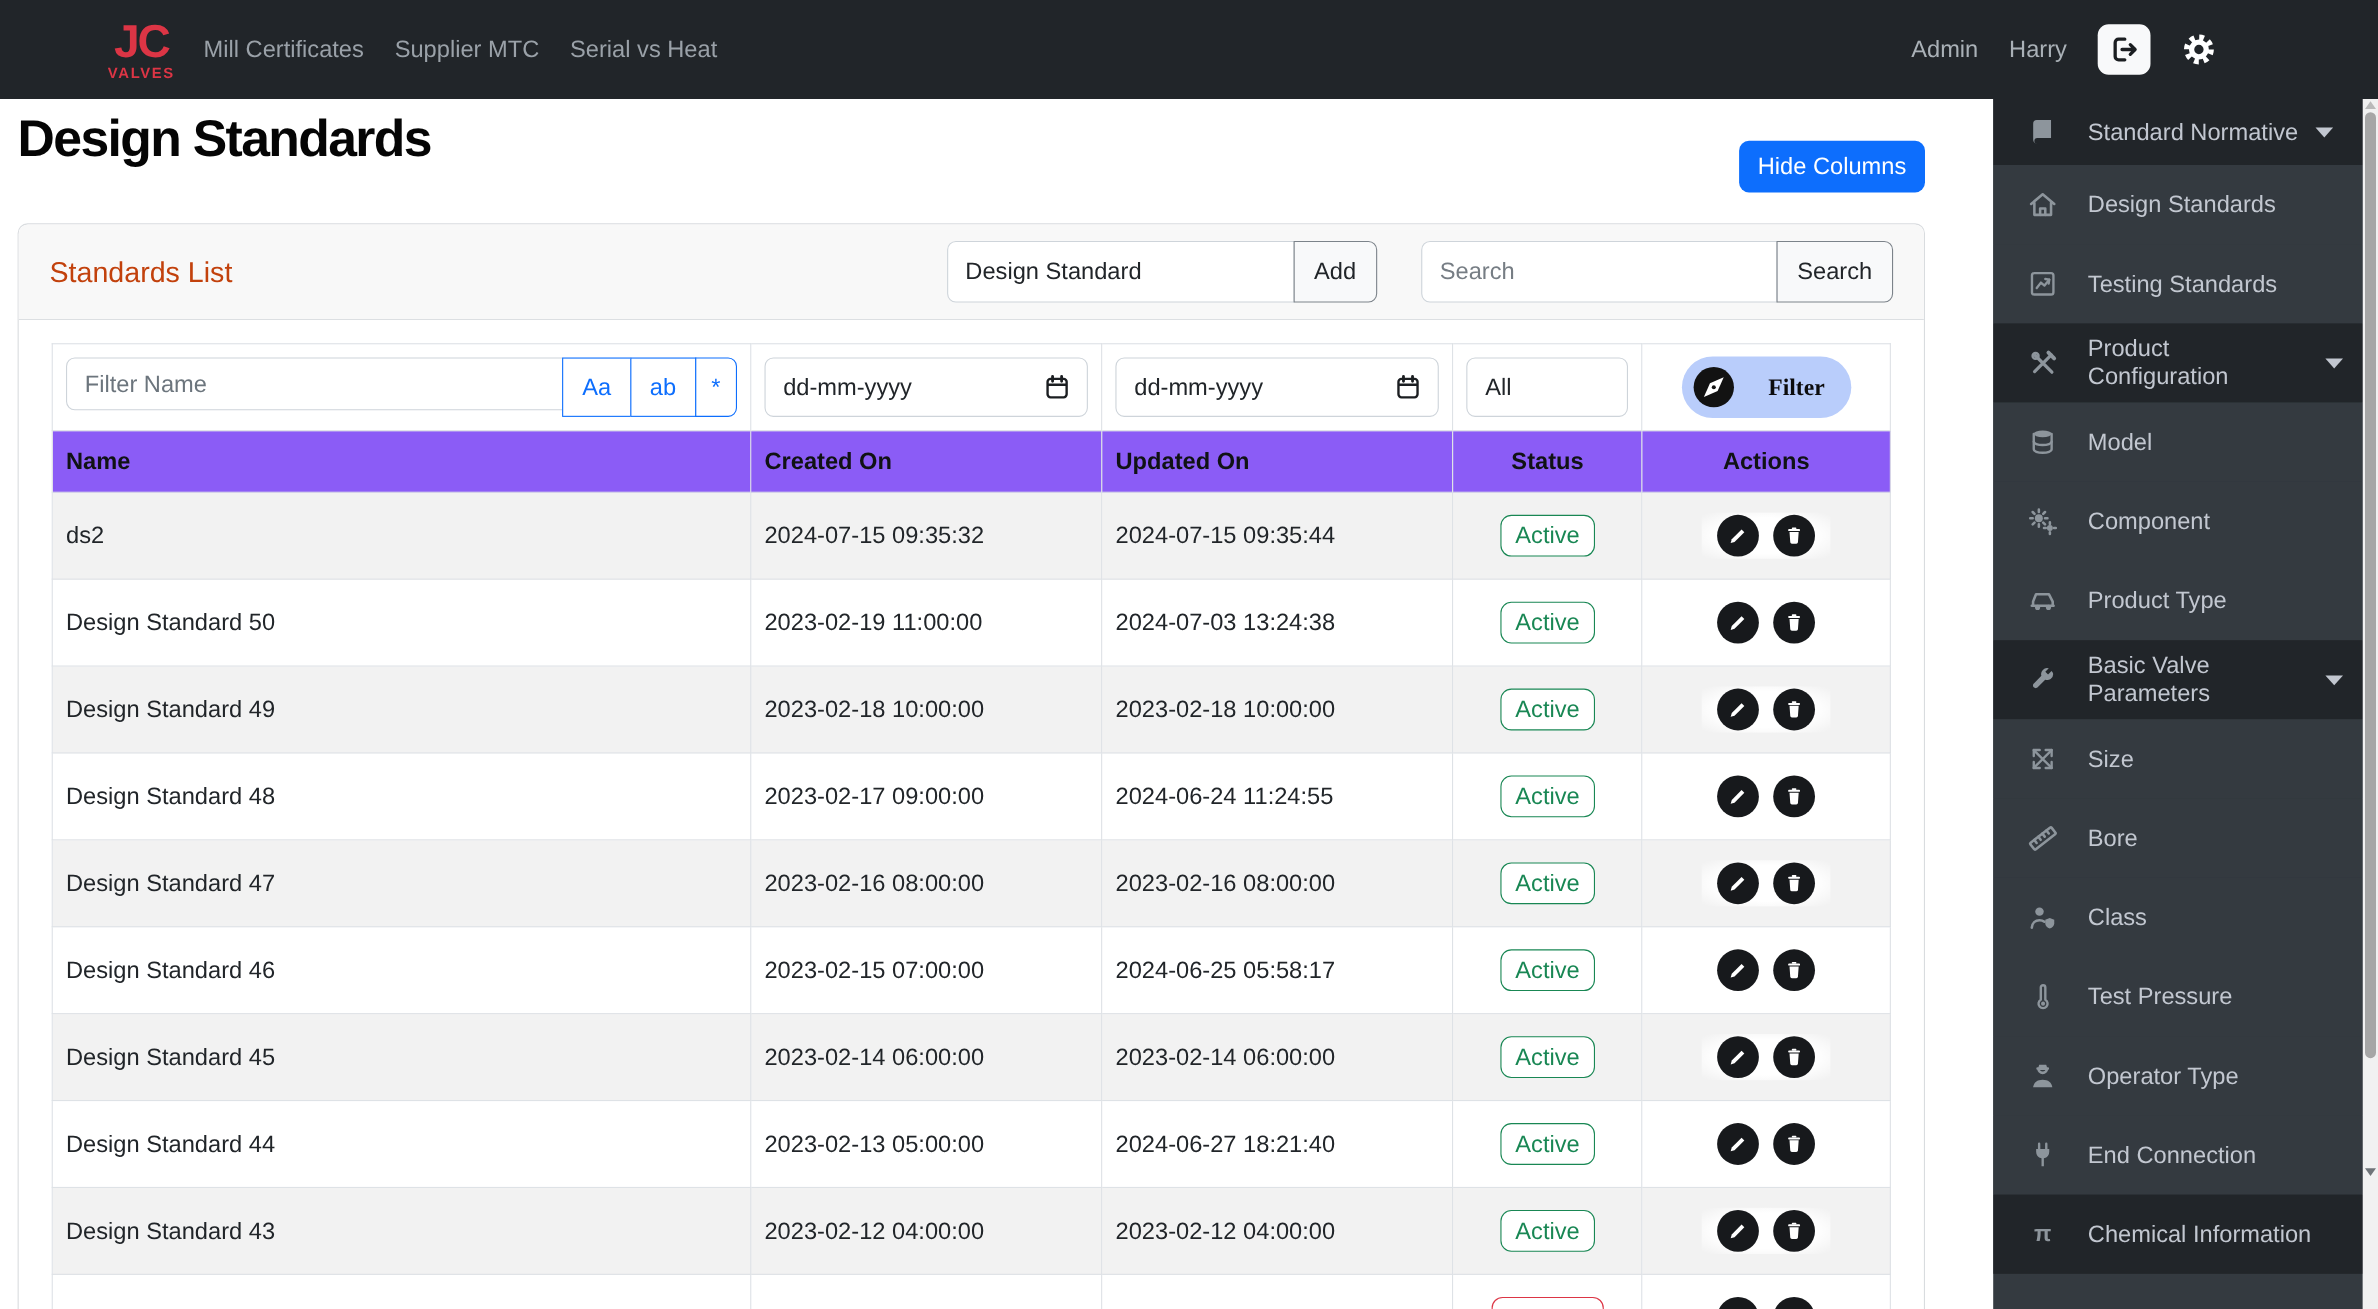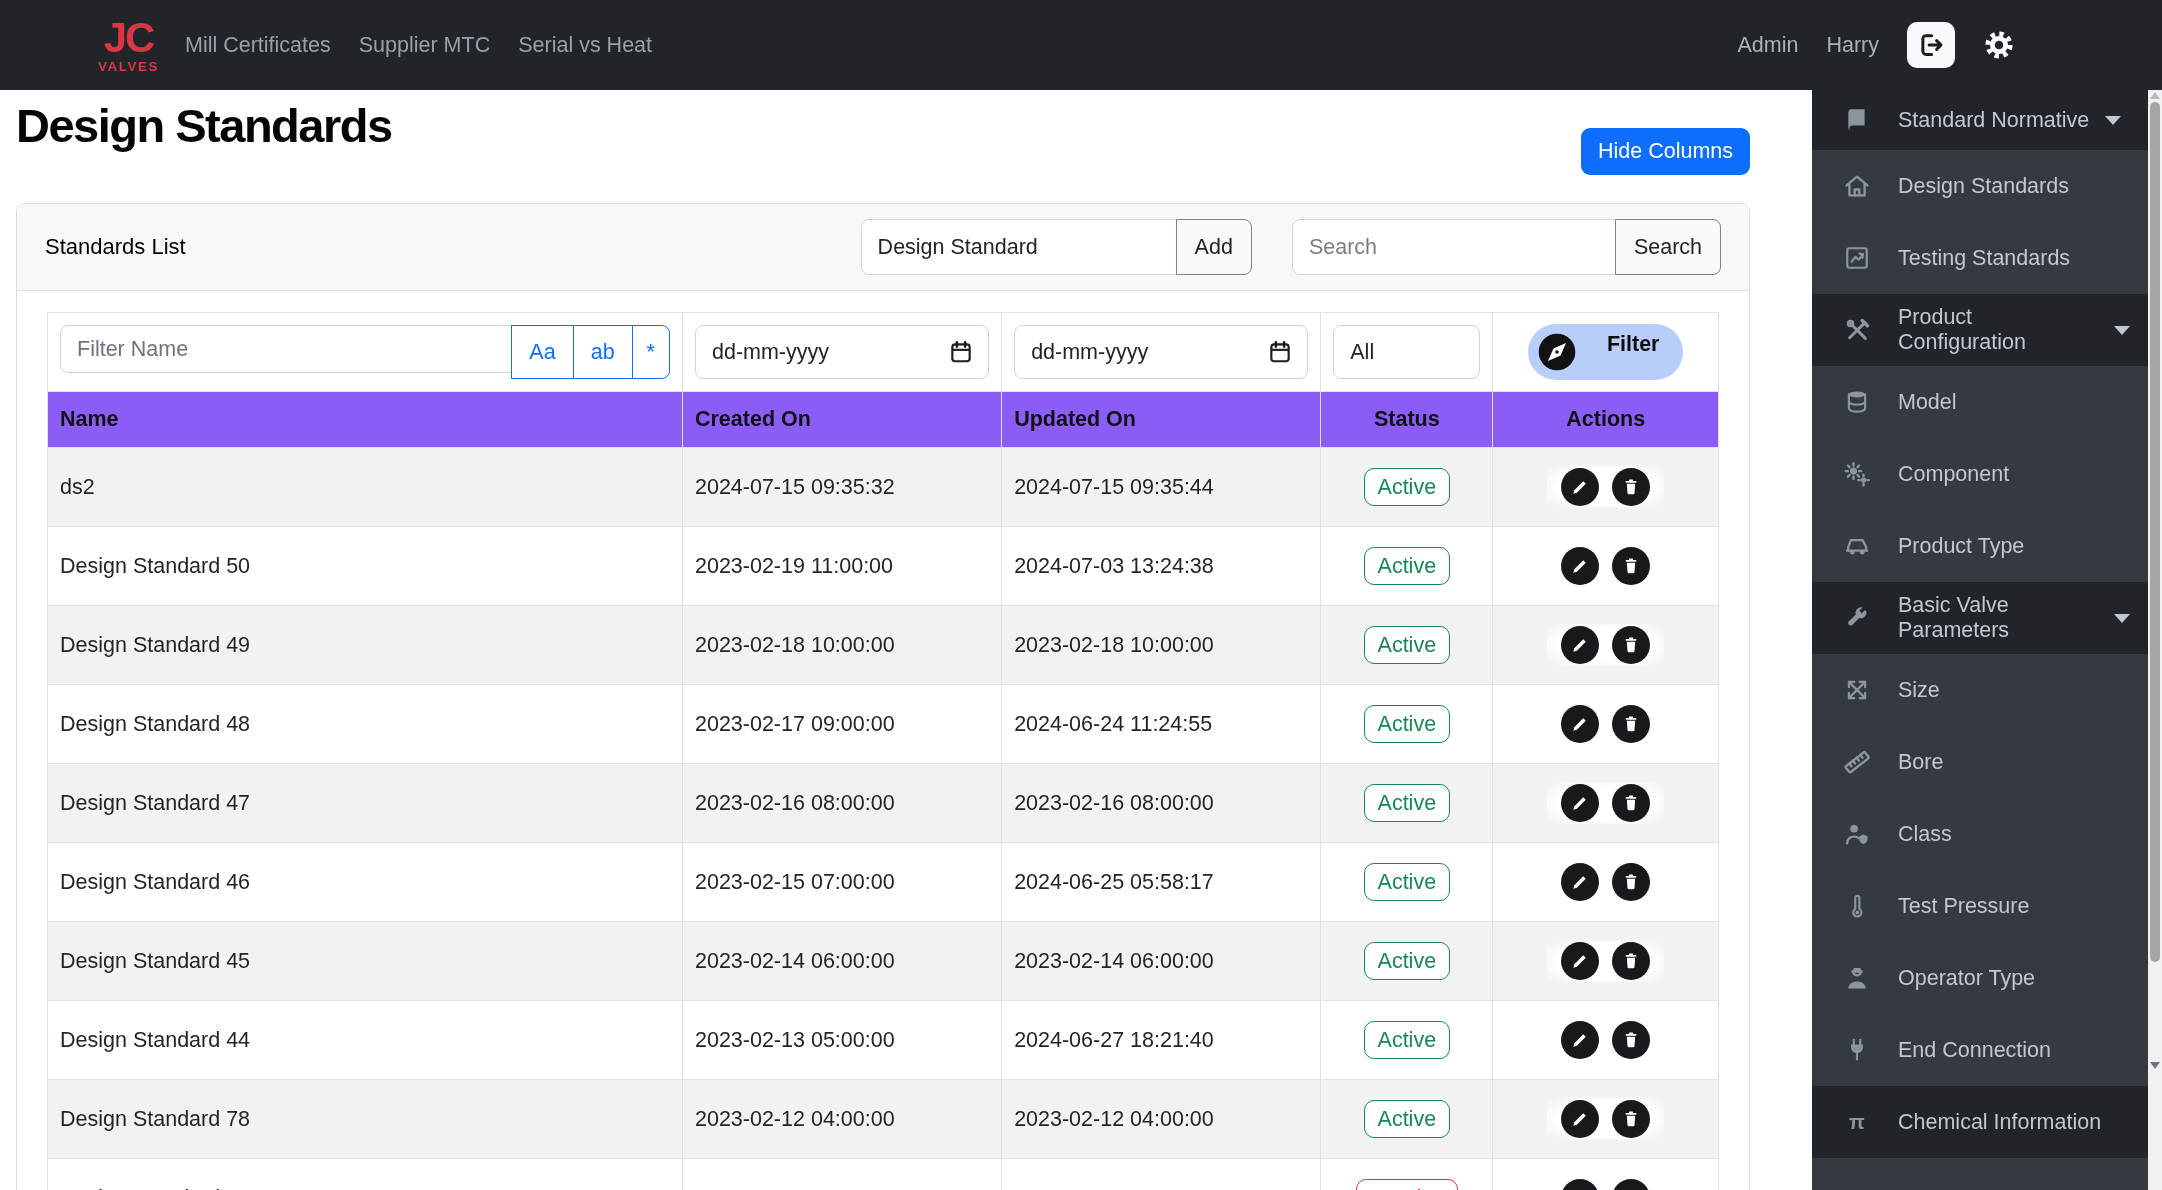--- a/index.html
+++ b/index.html
@@ -35,21 +35,21 @@
   .vscroll .arr.down{top:972px;border-top:7px solid #6f7479}
 
   
   .main{position:absolute;top:90px;left:0;width:1766px}
   .title-row{padding:8px 16px 0}
   h1.page-title{font-size:47px;font-weight:bold;letter-spacing:-1.5px;color:#050505}
   .hide-cols{position:absolute;top:38px;right:16px;background:#0d6efd;color:#fff;border:none;border-radius:9px;font-size:21.5px;padding:11px 17px;cursor:pointer;font-family:inherit}
 
   .card{margin:50px 16px 0;border:1px solid #d9dcdf;border-radius:9px;background:#fff}
   .card-header{background:#f8f8f8;border-bottom:1px solid #dcdfe2;border-radius:9px 9px 0 0;padding:15px 28px;display:flex;align-items:center}
-  .card-title{font-size:22px;color:#000000}
+  .card-title{font-size:26px;color:#c2410c}
   .hspace{flex:1}
   .igroup{display:flex}
   .igroup + .igroup{margin-left:40px}
   .tb-input{height:56px;border:1px solid #ced4da;border-radius:8px 0 0 8px;padding:0 16px;font-size:21.5px;font-family:inherit;color:#212529;background:#fff;outline:none}
   .tb-input::placeholder{color:#767d84}
   .add-input{width:316px}
   .search-input{width:324px}
   .attach-btn{height:56px;margin-left:-1px;background:#f8f9fa;border:1px solid #7c838a;border-radius:0 8px 8px 0;font-size:21.5px;color:#212529;padding:0 18px;cursor:pointer;font-family:inherit}
 
   .card-body{padding:21px 30px 26px}
@@ -60,21 +60,21 @@
   .filter-cell{padding:11px 12px;background:#fff}
   .fgroup{display:flex;width:100%}
   .fname-input{flex:1;height:48px;border:1px solid #ced4da;border-radius:8px 0 0 8px;padding:0 16px;font-size:21.5px;font-family:inherit;color:#212529;outline:none;min-width:0}
   .fname-input::placeholder{color:#6c757d}
   .match-btn{height:54px;margin-left:-1px;background:#fff;border:1px solid #0d6efd;color:#0d6efd;font-size:21.5px;padding:0 17px;cursor:pointer;font-family:inherit}
   .match-btn.last{border-radius:0 8px 8px 0;padding:0 14px}
   .date-box{height:54px;border:1px solid #ced4da;border-radius:8px;display:flex;align-items:center;padding:0 14px 0 16px;cursor:text;background:#fff}
   .date-text{font-size:21.5px;color:#212529;flex:1}
   .select-box{height:54px;border:1px solid #ced4da;border-radius:8px;display:flex;align-items:center;padding:0 16px;cursor:pointer;background:#fff}
   .select-text{font-size:21.5px;color:#212529}
-  .filter-pill{display:inline-flex;gap:30px;background:#b9cdfb;border:none;border-radius:28px;padding:8px 24px 8px 9px;cursor:pointer;font-family:Liberation Sans, sans-serif}
+  .filter-pill{display:inline-flex;align-items:center;gap:30px;background:#b9cdfb;border:none;border-radius:28px;padding:8px 24px 8px 9px;cursor:pointer;font-family:Liberation Serif, serif}
   .filter-pill .lbl{font-size:21.5px;font-weight:bold;color:#0c0c0d}
   .cell-center{text-align:center}
 
   th.col-h{padding:15px 12px;text-align:left;color:#101214;background:#8b5cf6;font-weight:bold}
   th.col-h.cell-center{text-align:center}
 
   td.dcell{padding:18px 12px;color:#212529;background:#fff}
   tr.odd td.dcell{background:#f2f2f2}
   .badge{display:inline-block;border:1px solid;border-radius:10px;background:#fff;padding:6px 13px;font-size:21.5px;line-height:1.15}
   .badge-active{color:#198754;border-color:#198754}
@@ -533,21 +533,21 @@
                   <button class="act-btn">
                     <svg width="20" height="20" viewBox="0 0 24 24">
                       <path d="M7 8h10l-.8 11.2a1.8 1.8 0 0 1-1.8 1.6H9.6a1.8 1.8 0 0 1-1.8-1.6z" fill="#fff"></path>
                       <rect x="5.5" y="4.8" width="13" height="2.2" rx="1" fill="#fff"></rect>
                       <rect x="9.5" y="3" width="5" height="2" rx="0.8" fill="#fff"></rect>
                     </svg>
                   </button>
                 </span></td>
           </tr>
           <tr class="odd">
-            <td class="dcell">Design Standard 78</td>
+            <td class="dcell">Design Standard 43</td>
             <td class="dcell">2023-02-12 04:00:00</td>
             <td class="dcell">2023-02-12 04:00:00</td>
             <td class="dcell cell-center"><span class="badge badge-active"><span>Active</span></span></td>
             <td class="dcell cell-center"><span class="action-wrap">
                   <button class="act-btn">
                     <svg width="20" height="20" viewBox="0 0 24 24">
                       <path d="M4 20l1.2-4.2L15.9 5.1l3 3L8.2 18.8 4 20z" fill="#fff"></path>
                     </svg>
                   </button>
                   <button class="act-btn">

